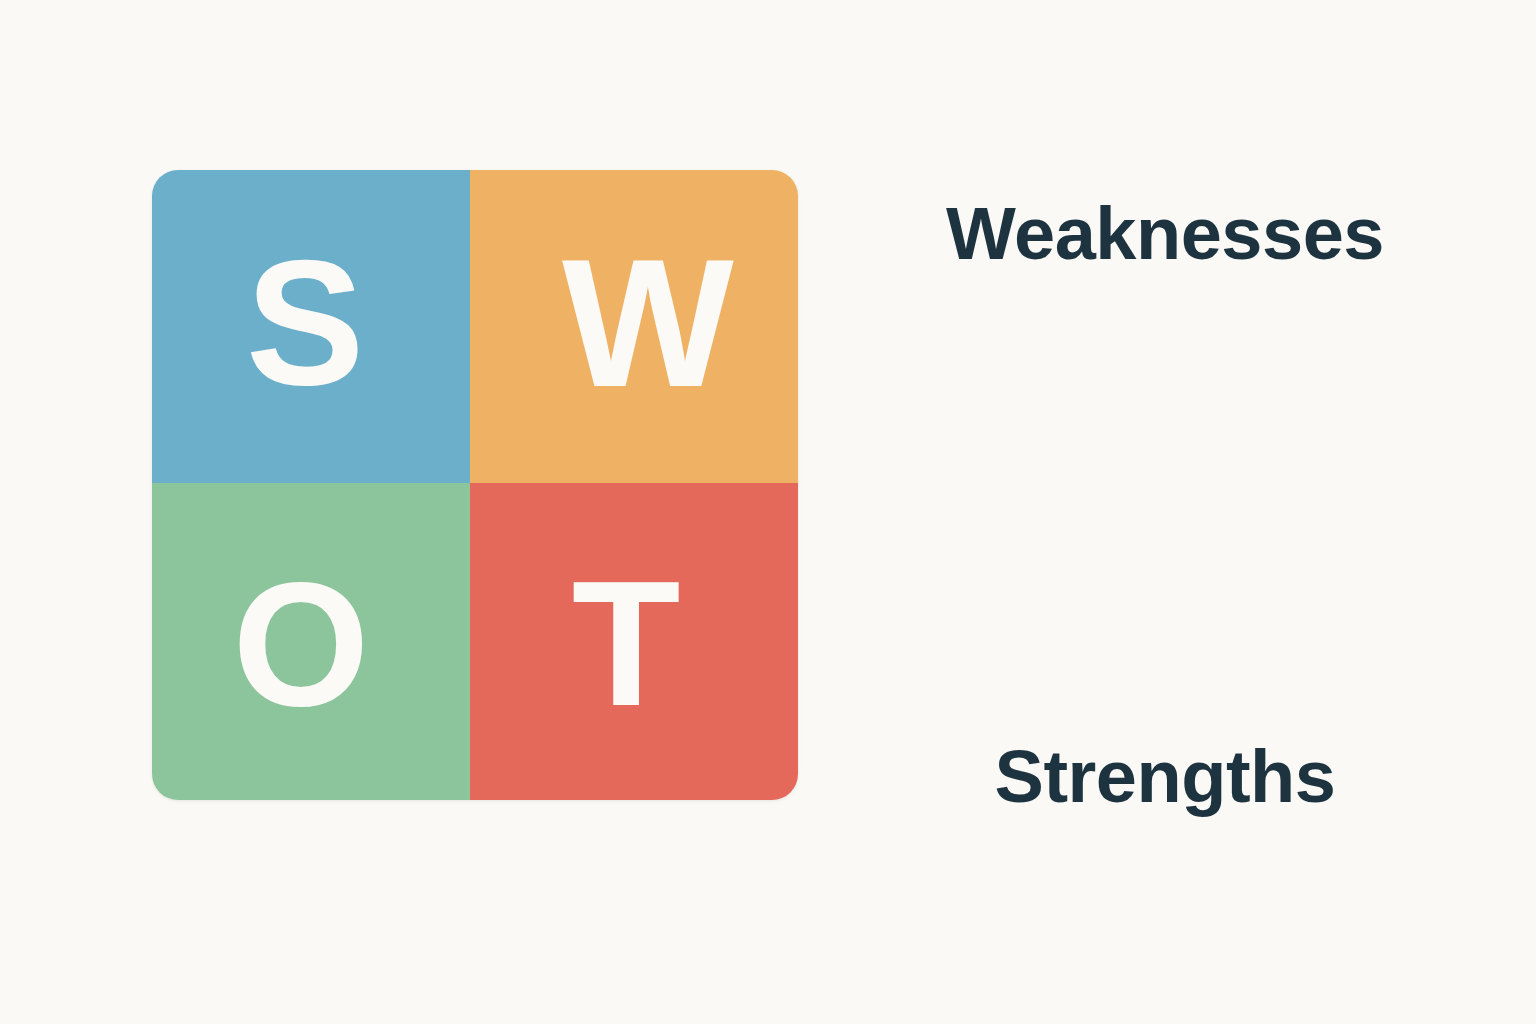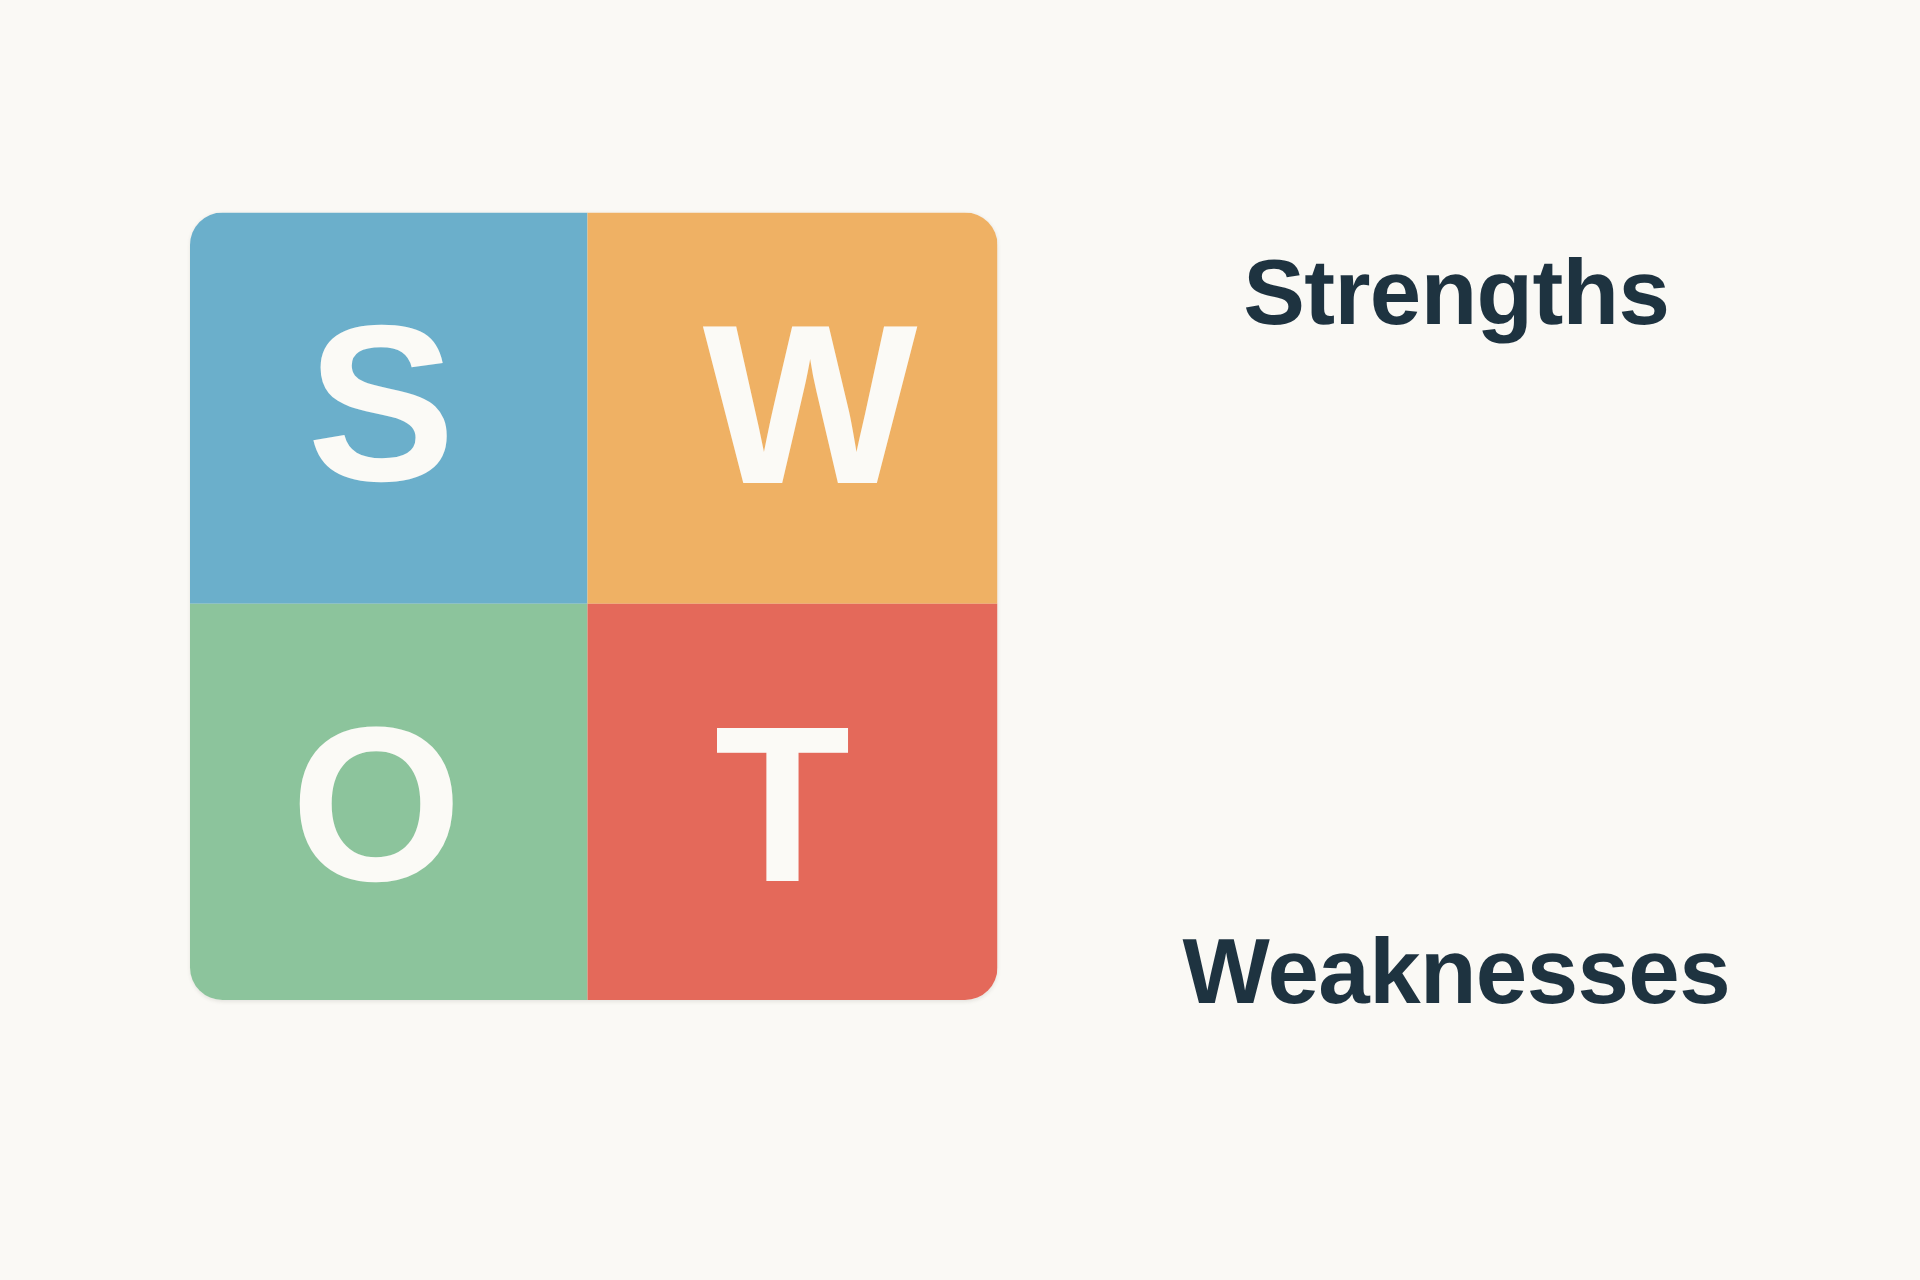--- a/index.html
+++ b/index.html
@@ -105,17 +105,17 @@
       <span class="letter" style="color: rgb(251, 250, 246);">O</span>
     </div>
 
     <div class="cell cell-t" style="background: rgb(228, 105, 90);">
       <span class="letter" style="color: rgb(251, 250, 246);">T</span>
     </div>
 
   </div>
 
   <div class="labels">
+    <div class="label label-weaknesses" style="color: rgb(30, 51, 64);">Weaknesses</div>
     <div class="label label-strengths" style="color: rgb(30, 51, 64);">Strengths</div>
-    <div class="label label-weaknesses" style="color: rgb(30, 51, 64);">Weaknesses</div>
   </div>
 
 </div>
 
 </body></html>

